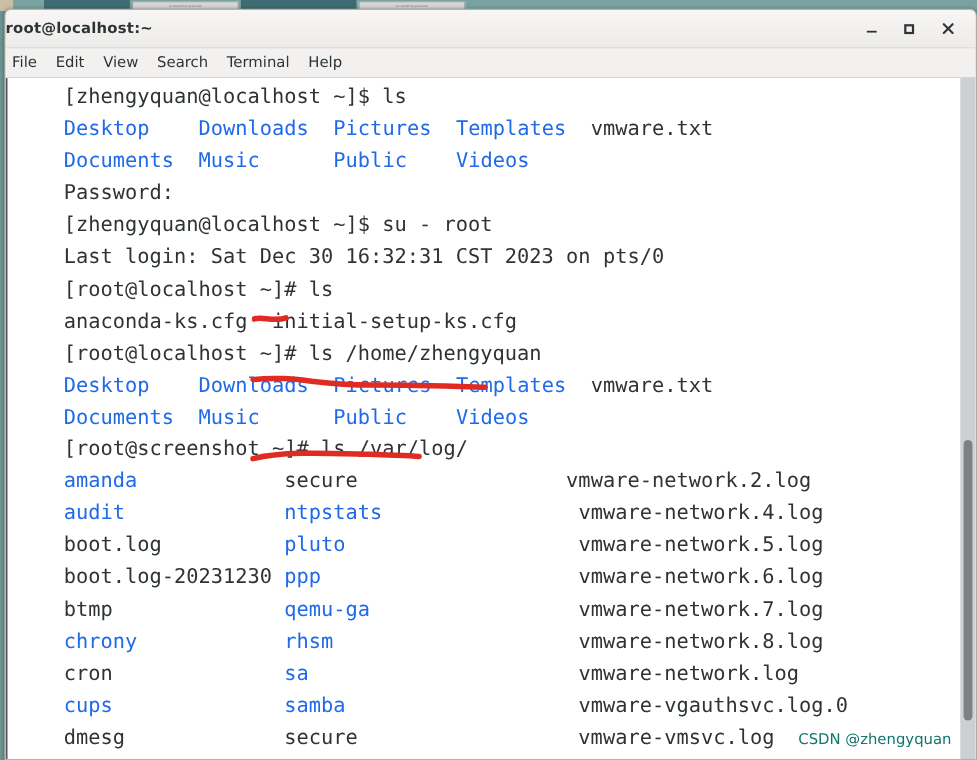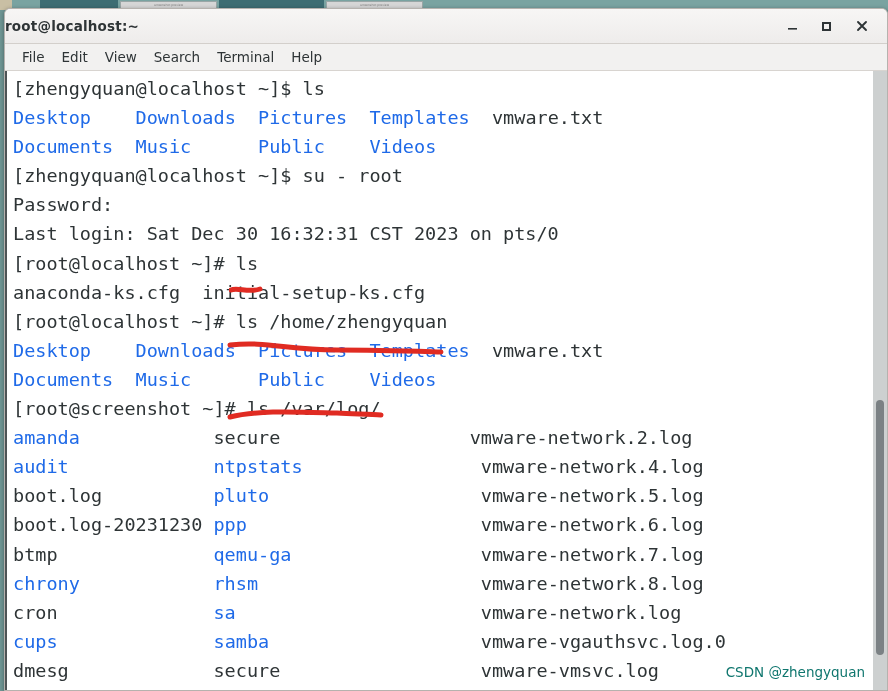--- a/index.html
+++ b/index.html
@@ -88,21 +88,21 @@
   #btn-min { right: 80px; }
   #btn-max { right: 46px; }
   #btn-close { right: 10px; }
   .win-btn svg { display: block; }
 
   
   #menubar {
     height: 26px;
     background: #f2f1f0;
     border-bottom: 1px solid #d8d4d0;
-    padding-left: 17px;
+    padding-left: 6px;
     display: flex;
     align-items: center;
     font-family: "DejaVu Sans", "Liberation Sans", sans-serif;
   }
   .menu-item {
     font-size: 13.5px;
     color: #2e3436;
     padding: 2px 9px 2px 0;
     margin-right: 8px;
     white-space: nowrap;
@@ -126,20 +126,21 @@
     box-sizing: border-box;
     overflow: hidden;
   }
   .line {
     height: 29.1px;
     line-height: 29.1px;
     font-size: 18.5px;
     color: #2e3436;
     white-space: pre;
     letter-spacing: 0px;
+    margin-left: 45px;
   }
   .blue { color: #1f6ae8; }
   .plain { color: #2e3436; }
 
   
   #scrollbar {
     position: absolute;
     right: 0; top: 0;
     width: 14px; height: 100%;
     background: #cdd0d0;
@@ -213,22 +214,22 @@
     <div class="menu-item">Search</div>
     <div class="menu-item">Terminal</div>
     <div class="menu-item">Help</div>
   </div>
 
   <div id="term-wrap">
     <div id="term">
         <div class="line"><span class="plain">[zhengyquan@localhost ~]$ ls</span></div>
         <div class="line"><span class="blue">Desktop</span><span class="plain">    </span><span class="blue">Downloads</span><span class="plain">  </span><span class="blue">Pictures</span><span class="plain">  </span><span class="blue">Templates</span><span class="plain">  vmware.txt</span></div>
         <div class="line"><span class="blue">Documents</span><span class="plain">  </span><span class="blue">Music</span><span class="plain">      </span><span class="blue">Public</span><span class="plain">    </span><span class="blue">Videos</span></div>
+        <div class="line"><span class="plain">Password:</span></div>
         <div class="line"><span class="plain">[zhengyquan@localhost ~]$ su - root</span></div>
-        <div class="line"><span class="plain">Password:</span></div>
         <div class="line"><span class="plain">Last login: Sat Dec 30 16:32:31 CST 2023 on pts/0</span></div>
         <div class="line"><span class="plain">[root@localhost ~]# ls</span></div>
         <div class="line"><span class="plain">anaconda-ks.cfg  initial-setup-ks.cfg</span></div>
         <div class="line"><span class="plain">[root@localhost ~]# ls /home/zhengyquan</span></div>
         <div class="line"><span class="blue">Desktop</span><span class="plain">    </span><span class="blue">Downloads</span><span class="plain">  </span><span class="blue">Pictures</span><span class="plain">  </span><span class="blue">Templates</span><span class="plain">  vmware.txt</span></div>
         <div class="line"><span class="blue">Documents</span><span class="plain">  </span><span class="blue">Music</span><span class="plain">      </span><span class="blue">Public</span><span class="plain">    </span><span class="blue">Videos</span></div>
         <div class="line"><span class="plain">[root@screenshot ~]# ls /var/log/</span></div>
         <div class="line"><span class="blue">amanda</span><span class="plain">            secure                 vmware-network.2.log</span></div>
         <div class="line"><span class="blue">audit</span><span class="plain">             </span><span class="blue">ntpstats</span><span class="plain">                vmware-network.4.log</span></div>
         <div class="line"><span class="plain">boot.log          </span><span class="blue">pluto</span><span class="plain">                   vmware-network.5.log</span></div>

